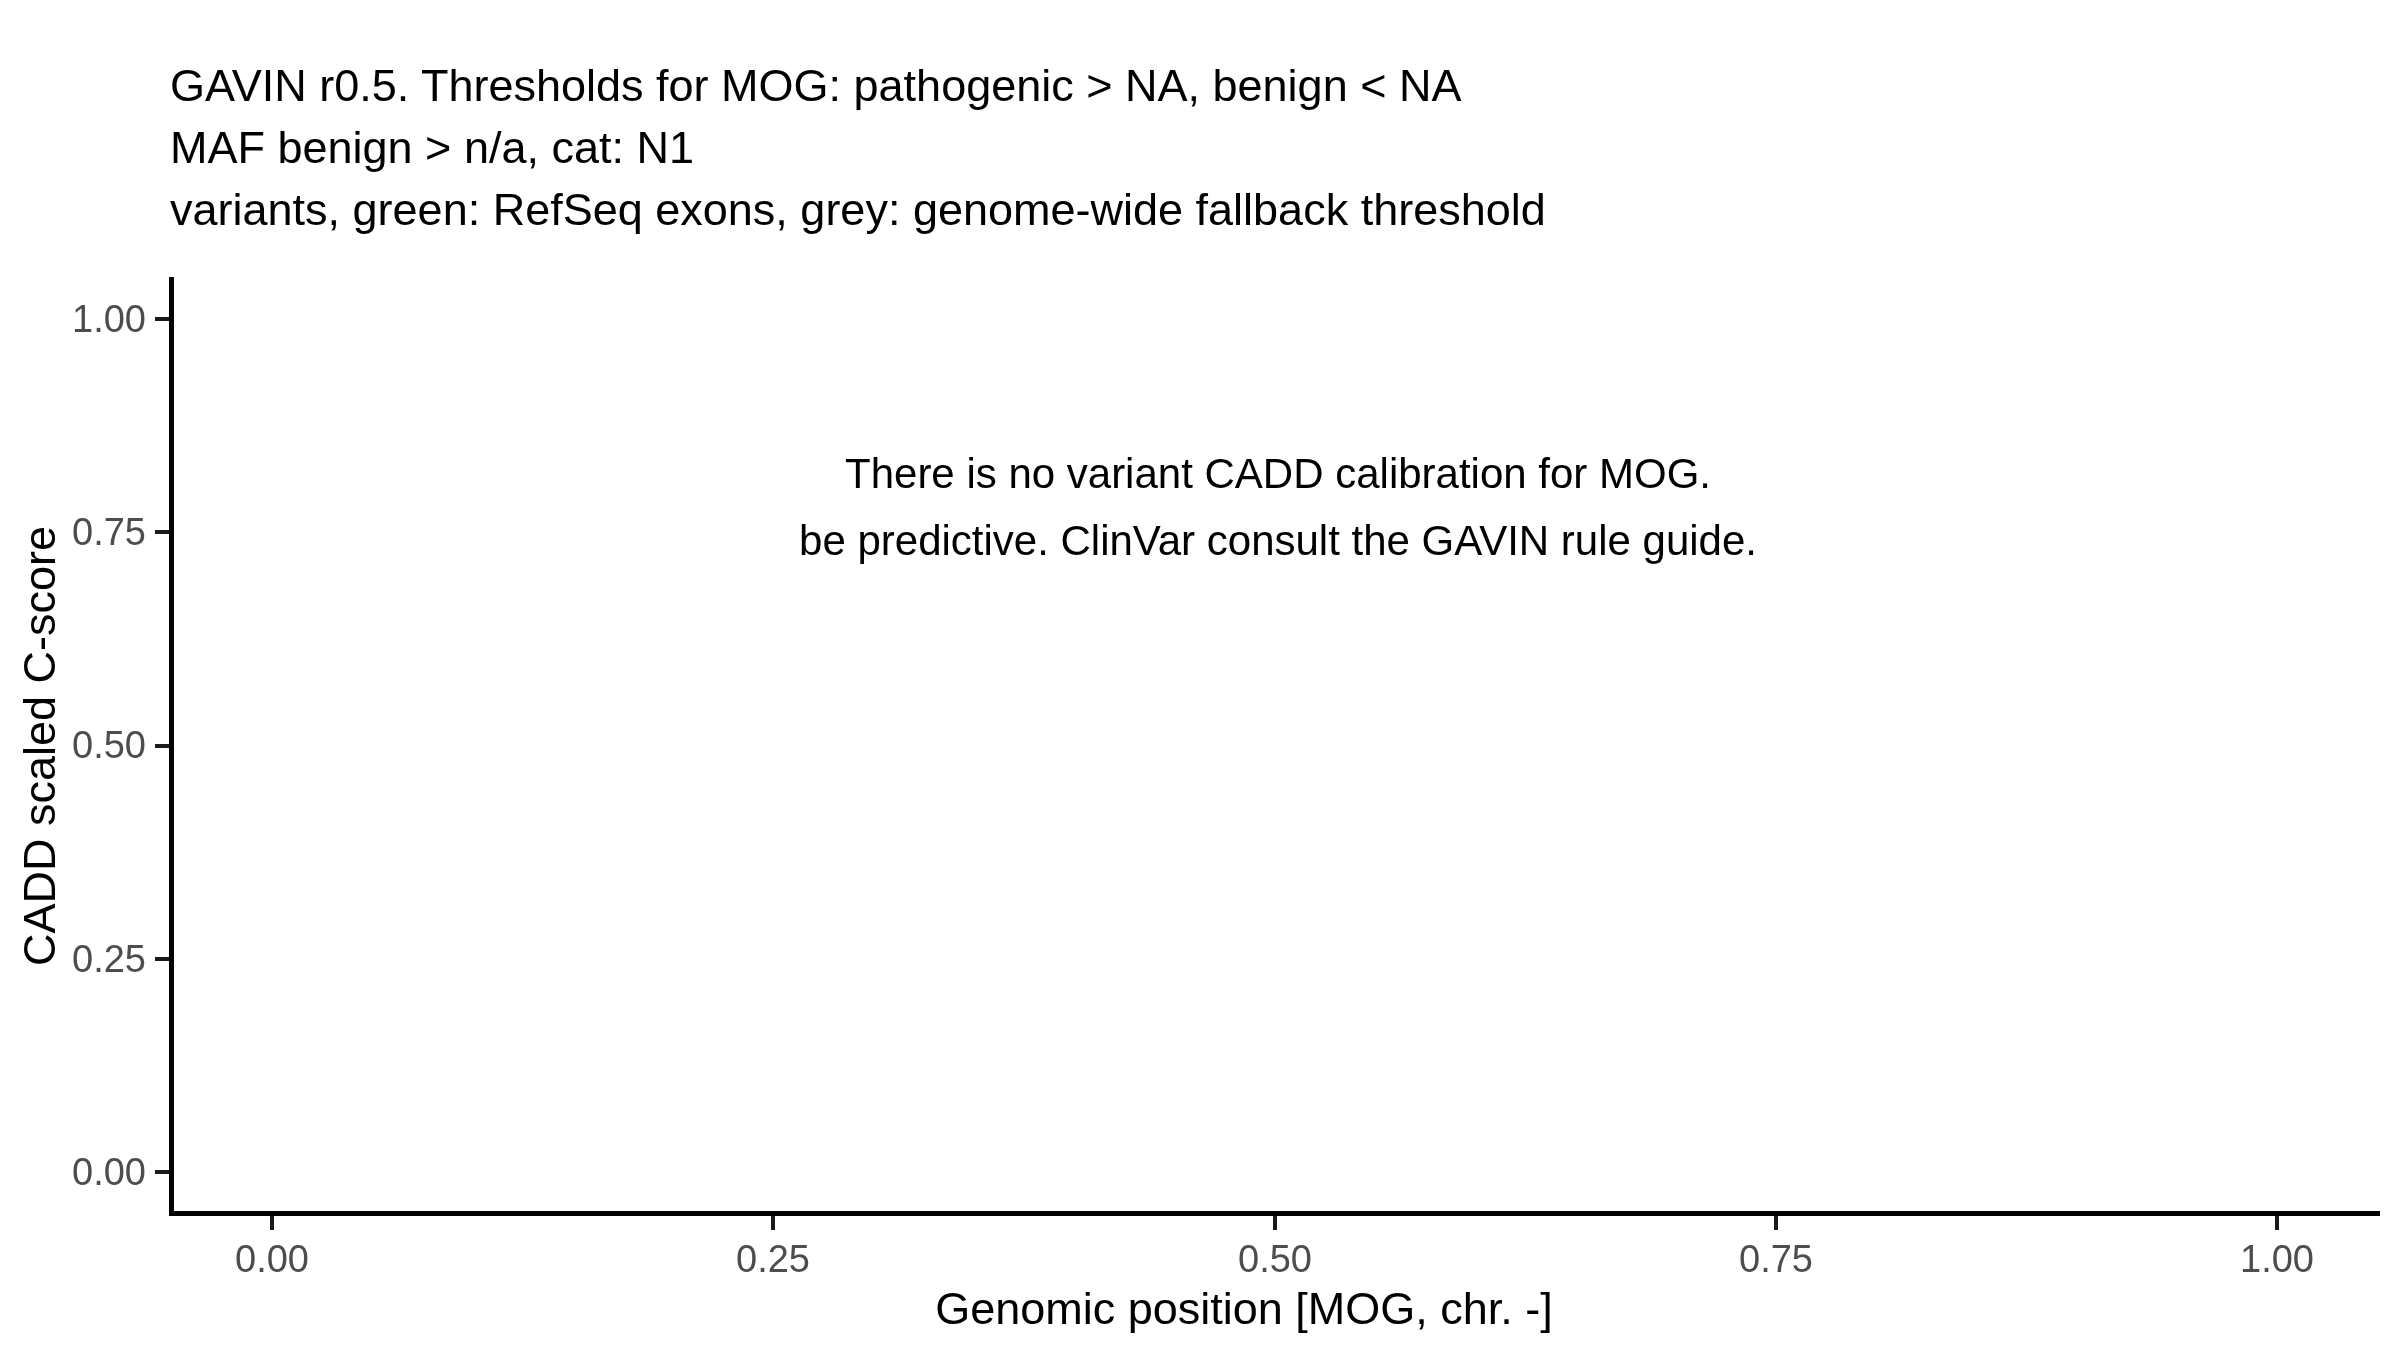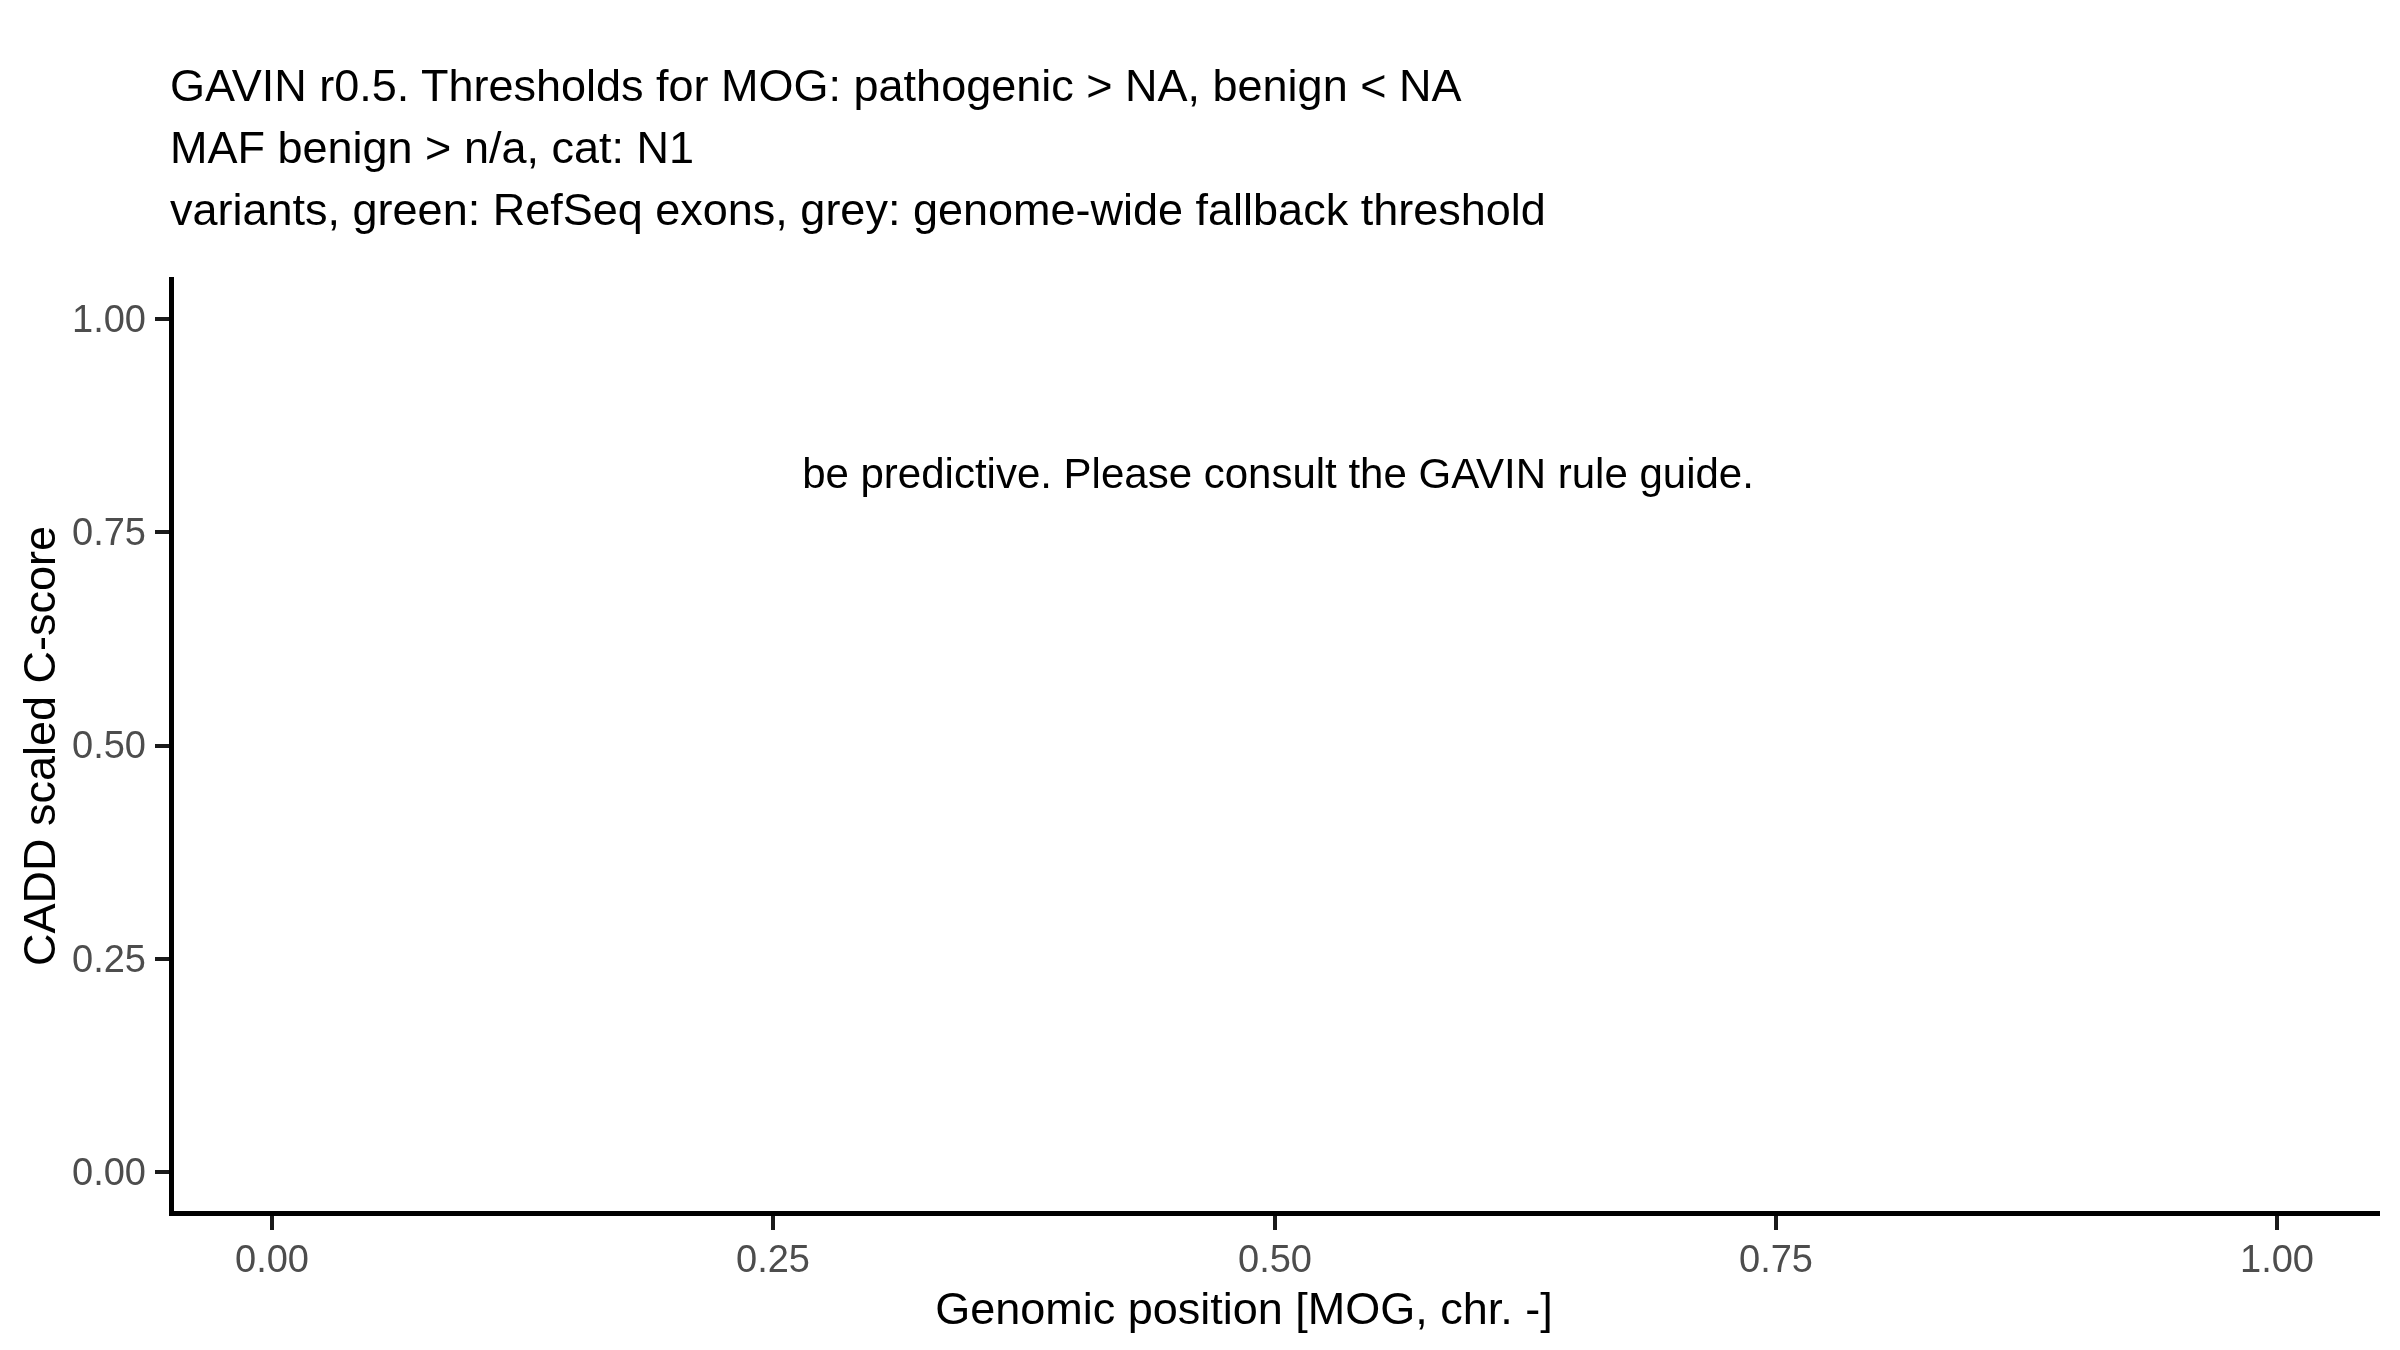--- a/index.html
+++ b/index.html
@@ -128,14 +128,15 @@
 <div class="abs x-label t0">0.00</div>
 <div class="abs x-label t1">0.25</div>
 <div class="abs x-label t2">0.50</div>
 <div class="abs x-label t3">0.75</div>
 <div class="abs x-label t4">1.00</div>
 
 <div class="abs y-axis-title">CADD scaled C-score</div>
 <div class="abs x-axis-title">Genomic position [MOG, chr. -]</div>
 
 <div class="abs annotation">
-  <div>be predictive. Please consult the GAVIN rule guide.</div>
+  <div>There is no variant CADD calibration for MOG.</div>
+  <div>be predictive. ClinVar consult the GAVIN rule guide.</div>
 </div>
 
 </body></html>

